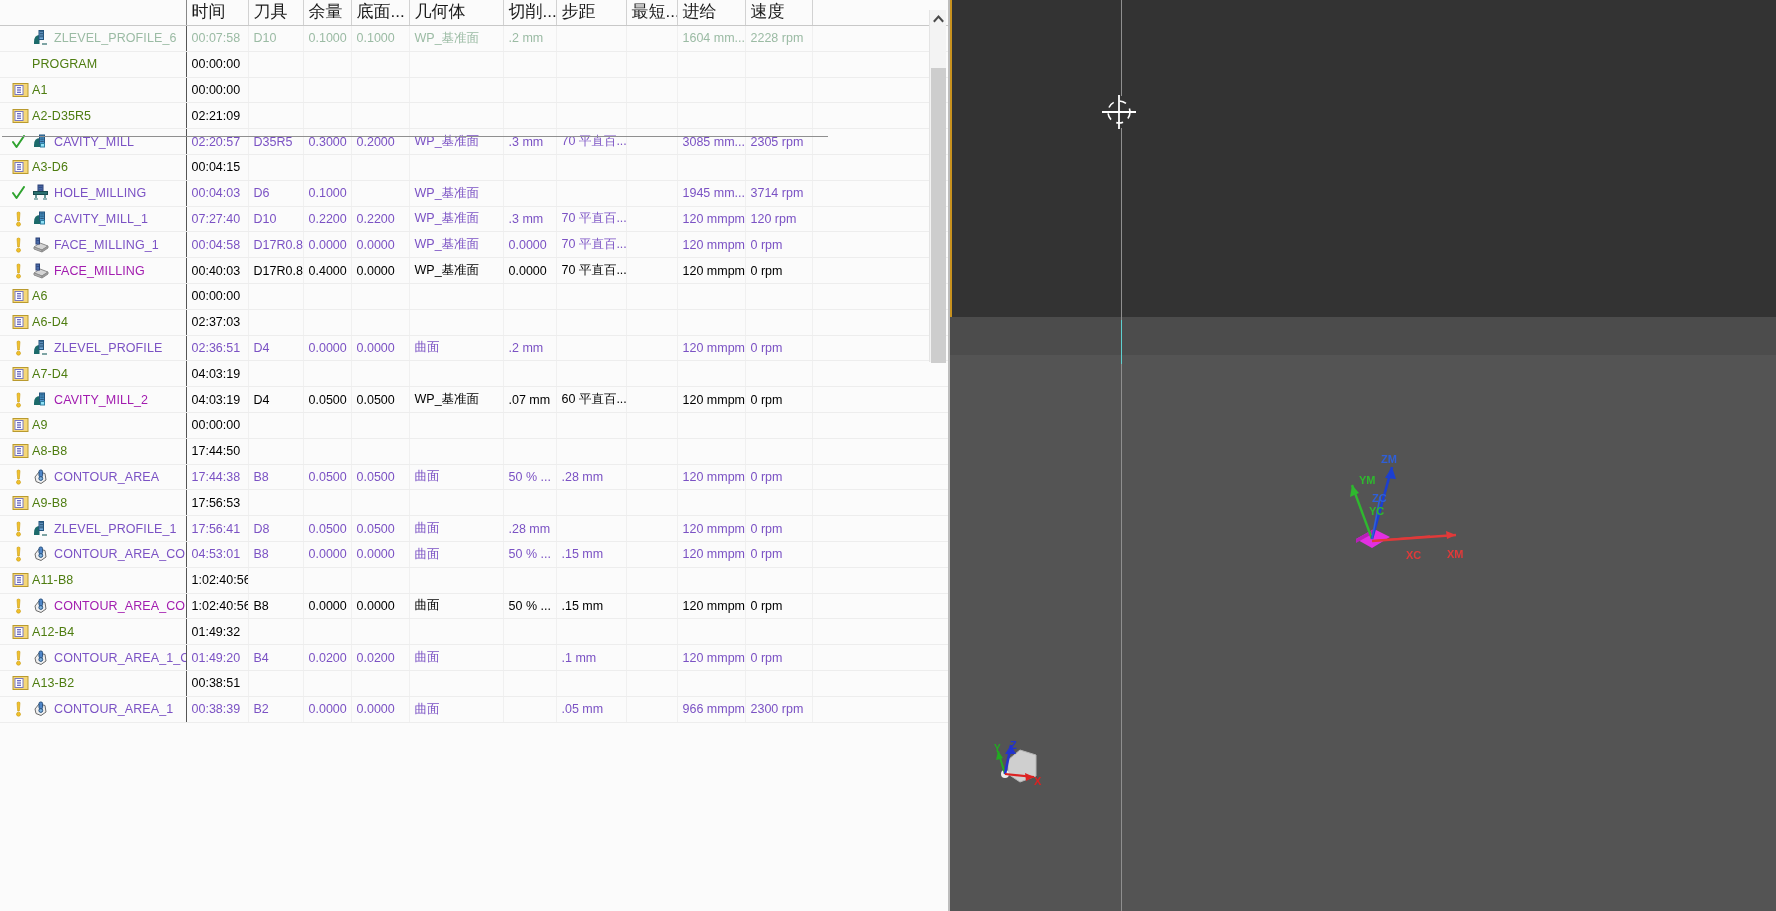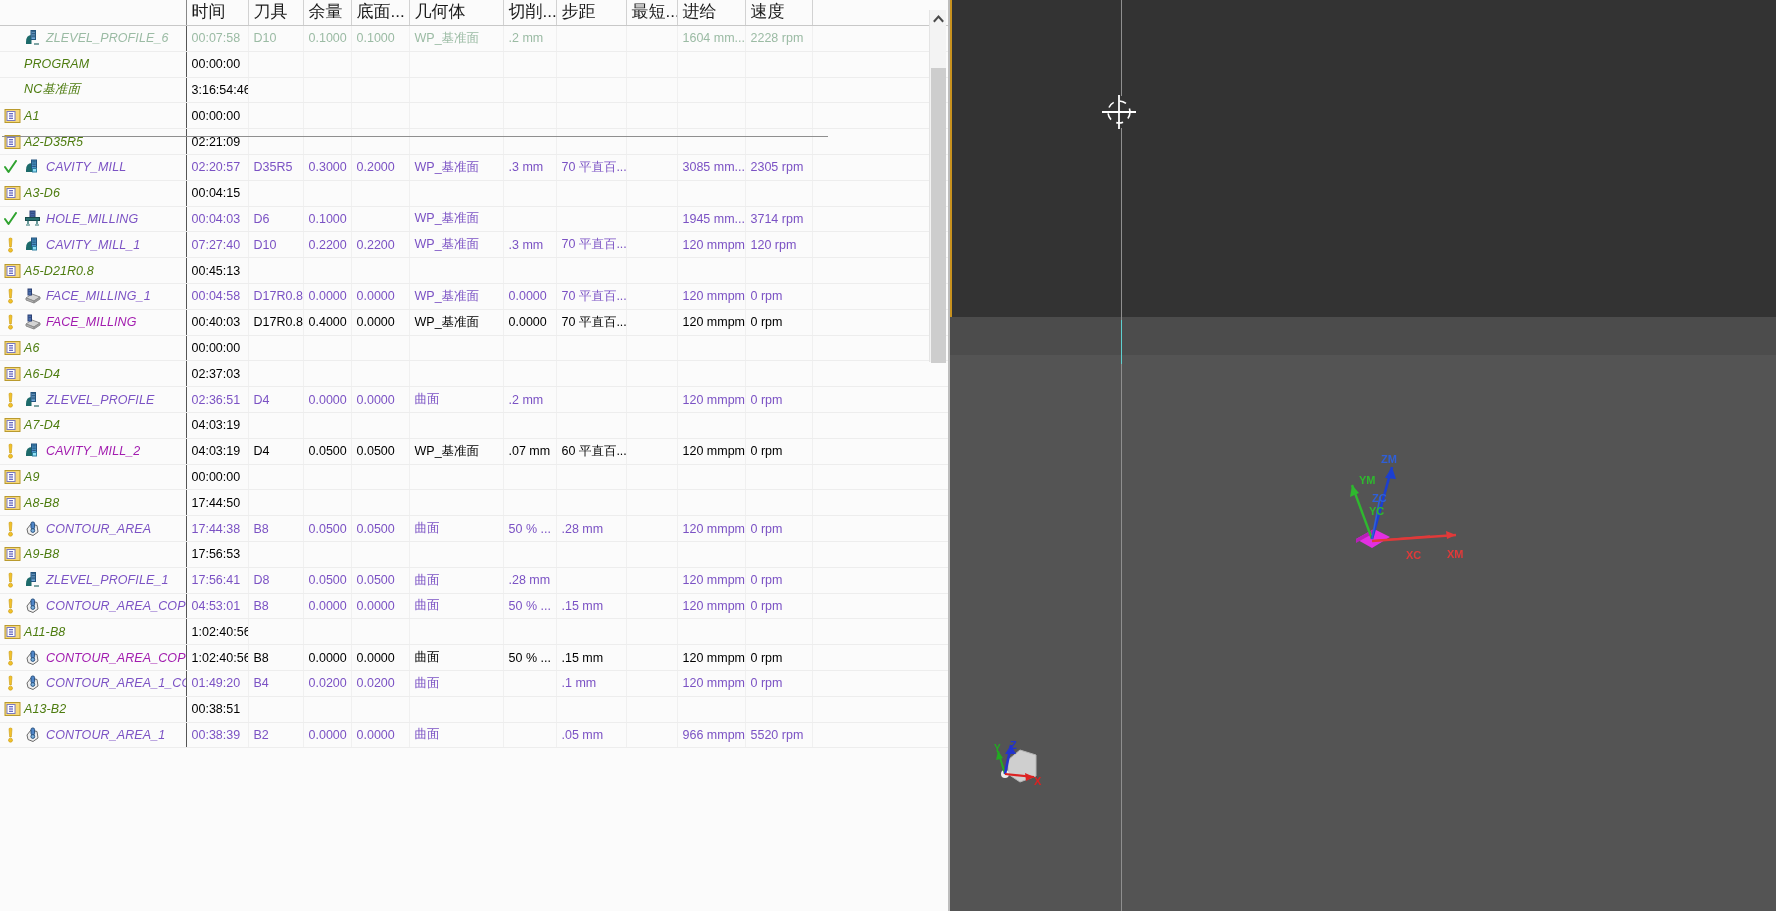--- a/index.html
+++ b/index.html
@@ -61,24 +61,23 @@
     height: 24.8px;
     padding: 0 4px 0 5px;
     border-bottom: 1px solid #ededed;
     border-right: 1px solid #f0f0f0;
     white-space: nowrap;
     overflow: hidden;
     vertical-align: middle;
     color: #7b52c4;
   }
   tbody td.cell-name {
-    padding-left: 0;
+    padding-left: 8px;
     border-right: 1px solid #555;
     color: #000;
-    font-style: italic;
   }
   tbody td.cell-tail { border-right: none; }
 
   
   tr.state-done  td { color: #9bbba4; }      
   tr.state-done  td.cell-name .op-label { color: #9bbba4; }
   tr.state-group td { color: #000; }
   tr.state-edit  td { color: #000; }
   tr.state-edit  td.cell-name .op-label { color: #a21caf; }
   tr.state-warn  td.cell-name .op-label,
@@ -248,40 +247,20 @@
             <td></td>
             <td></td>
             <td></td>
             <td></td>
             <td class="cell-tail"></td>
           </tr>
           <tr class="state-group">
             <td class="cell-name">
               <div class="namewrap indent-0">
                 <span class="status-slot"></span>
-                <span class="type-slot"></span>
-                <span class="op-label">NC基准面</span>
-              </div>
-            </td>
-            <td>3:16:54:46</td>
-            <td></td>
-            <td></td>
-            <td></td>
-            <td></td>
-            <td></td>
-            <td></td>
-            <td></td>
-            <td></td>
-            <td></td>
-            <td class="cell-tail"></td>
-          </tr>
-          <tr class="state-group">
-            <td class="cell-name">
-              <div class="namewrap indent-0">
-                <span class="status-slot"></span>
                 <span class="type-slot">
                   <svg class="ico-type" viewBox="0 0 20 18">
                     <rect x="2" y="2.5" width="15" height="13" fill="#f5d77a" stroke="#b99a2e"></rect>
                     <rect x="4" y="4.5" width="8" height="9" fill="#ffffff" stroke="#7a7ac0"></rect>
                     <path d="M6 6.8 H10 M6 9 H10 M6 11.2 H10" stroke="#3b3bb0" stroke-width="1.1"></path>
                   </svg>
                 </span>
                 <span class="op-label">A1</span>
               </div>
             </td>
@@ -437,46 +416,20 @@
             <td>0.2200</td>
             <td>0.2200</td>
             <td>WP_基准面</td>
             <td>.3 mm</td>
             <td>70 平直百...</td>
             <td></td>
             <td>120 mmpm</td>
             <td>120 rpm</td>
             <td class="cell-tail"></td>
           </tr>
-          <tr class="state-group">
-            <td class="cell-name">
-              <div class="namewrap indent-0">
-                <span class="status-slot"></span>
-                <span class="type-slot">
-                  <svg class="ico-type" viewBox="0 0 20 18">
-                    <rect x="2" y="2.5" width="15" height="13" fill="#f5d77a" stroke="#b99a2e"></rect>
-                    <rect x="4" y="4.5" width="8" height="9" fill="#ffffff" stroke="#7a7ac0"></rect>
-                    <path d="M6 6.8 H10 M6 9 H10 M6 11.2 H10" stroke="#3b3bb0" stroke-width="1.1"></path>
-                  </svg>
-                </span>
-                <span class="op-label">A5-D21R0.8</span>
-              </div>
-            </td>
-            <td>00:45:13</td>
-            <td></td>
-            <td></td>
-            <td></td>
-            <td></td>
-            <td></td>
-            <td></td>
-            <td></td>
-            <td></td>
-            <td></td>
-            <td class="cell-tail"></td>
-          </tr>
           <tr class="state-ok">
             <td class="cell-name">
               <div class="namewrap indent-1">
                 <span class="status-slot">
                   <svg class="ico-warn" viewBox="0 0 11 16">
                     <path d="M5.5 1 L7 1.6 L6.3 10 L4.7 10 L4 1.6 Z" fill="#f2c12a" stroke="#c79a13" stroke-width=".6"></path>
                     <circle cx="5.5" cy="13.2" r="2" fill="#f2c12a" stroke="#c79a13" stroke-width=".6"></circle>
                   </svg>
                 </span>
                 <span class="type-slot">
@@ -900,20 +853,46 @@
             <td>0.0000</td>
             <td>0.0000</td>
             <td>曲面</td>
             <td>50 % ...</td>
             <td>.15 mm</td>
             <td></td>
             <td>120 mmpm</td>
             <td>0 rpm</td>
             <td class="cell-tail"></td>
           </tr>
+          <tr class="state-group">
+            <td class="cell-name">
+              <div class="namewrap indent-0">
+                <span class="status-slot"></span>
+                <span class="type-slot">
+                  <svg class="ico-type" viewBox="0 0 20 18">
+                    <rect x="2" y="2.5" width="15" height="13" fill="#f5d77a" stroke="#b99a2e"></rect>
+                    <rect x="4" y="4.5" width="8" height="9" fill="#ffffff" stroke="#7a7ac0"></rect>
+                    <path d="M6 6.8 H10 M6 9 H10 M6 11.2 H10" stroke="#3b3bb0" stroke-width="1.1"></path>
+                  </svg>
+                </span>
+                <span class="op-label">A12-B4</span>
+              </div>
+            </td>
+            <td>01:49:32</td>
+            <td></td>
+            <td></td>
+            <td></td>
+            <td></td>
+            <td></td>
+            <td></td>
+            <td></td>
+            <td></td>
+            <td></td>
+            <td class="cell-tail"></td>
+          </tr>
           <tr class="state-ok">
             <td class="cell-name">
               <div class="namewrap indent-1">
                 <span class="status-slot">
                   <svg class="ico-warn" viewBox="0 0 11 16">
                     <path d="M5.5 1 L7 1.6 L6.3 10 L4.7 10 L4 1.6 Z" fill="#f2c12a" stroke="#c79a13" stroke-width=".6"></path>
                     <circle cx="5.5" cy="13.2" r="2" fill="#f2c12a" stroke="#c79a13" stroke-width=".6"></circle>
                   </svg>
                 </span>
                 <span class="type-slot">
@@ -985,21 +964,21 @@
             </td>
             <td>00:38:39</td>
             <td>B2</td>
             <td>0.0000</td>
             <td>0.0000</td>
             <td>曲面</td>
             <td></td>
             <td>.05 mm</td>
             <td></td>
             <td>966 mmpm</td>
-            <td>5520 rpm</td>
+            <td>2300 rpm</td>
             <td class="cell-tail"></td>
           </tr>
         </tbody>
     </table>
 
     <div id="vscroll">
       <div class="sb-up">
         <svg width="11" height="8" viewBox="0 0 11 8" aria-hidden="true">
           <path d="M1.5 6 L5.5 1.6 L9.5 6" stroke="#4a4a4a" stroke-width="2" fill="none" stroke-linecap="square"></path>
         </svg>

